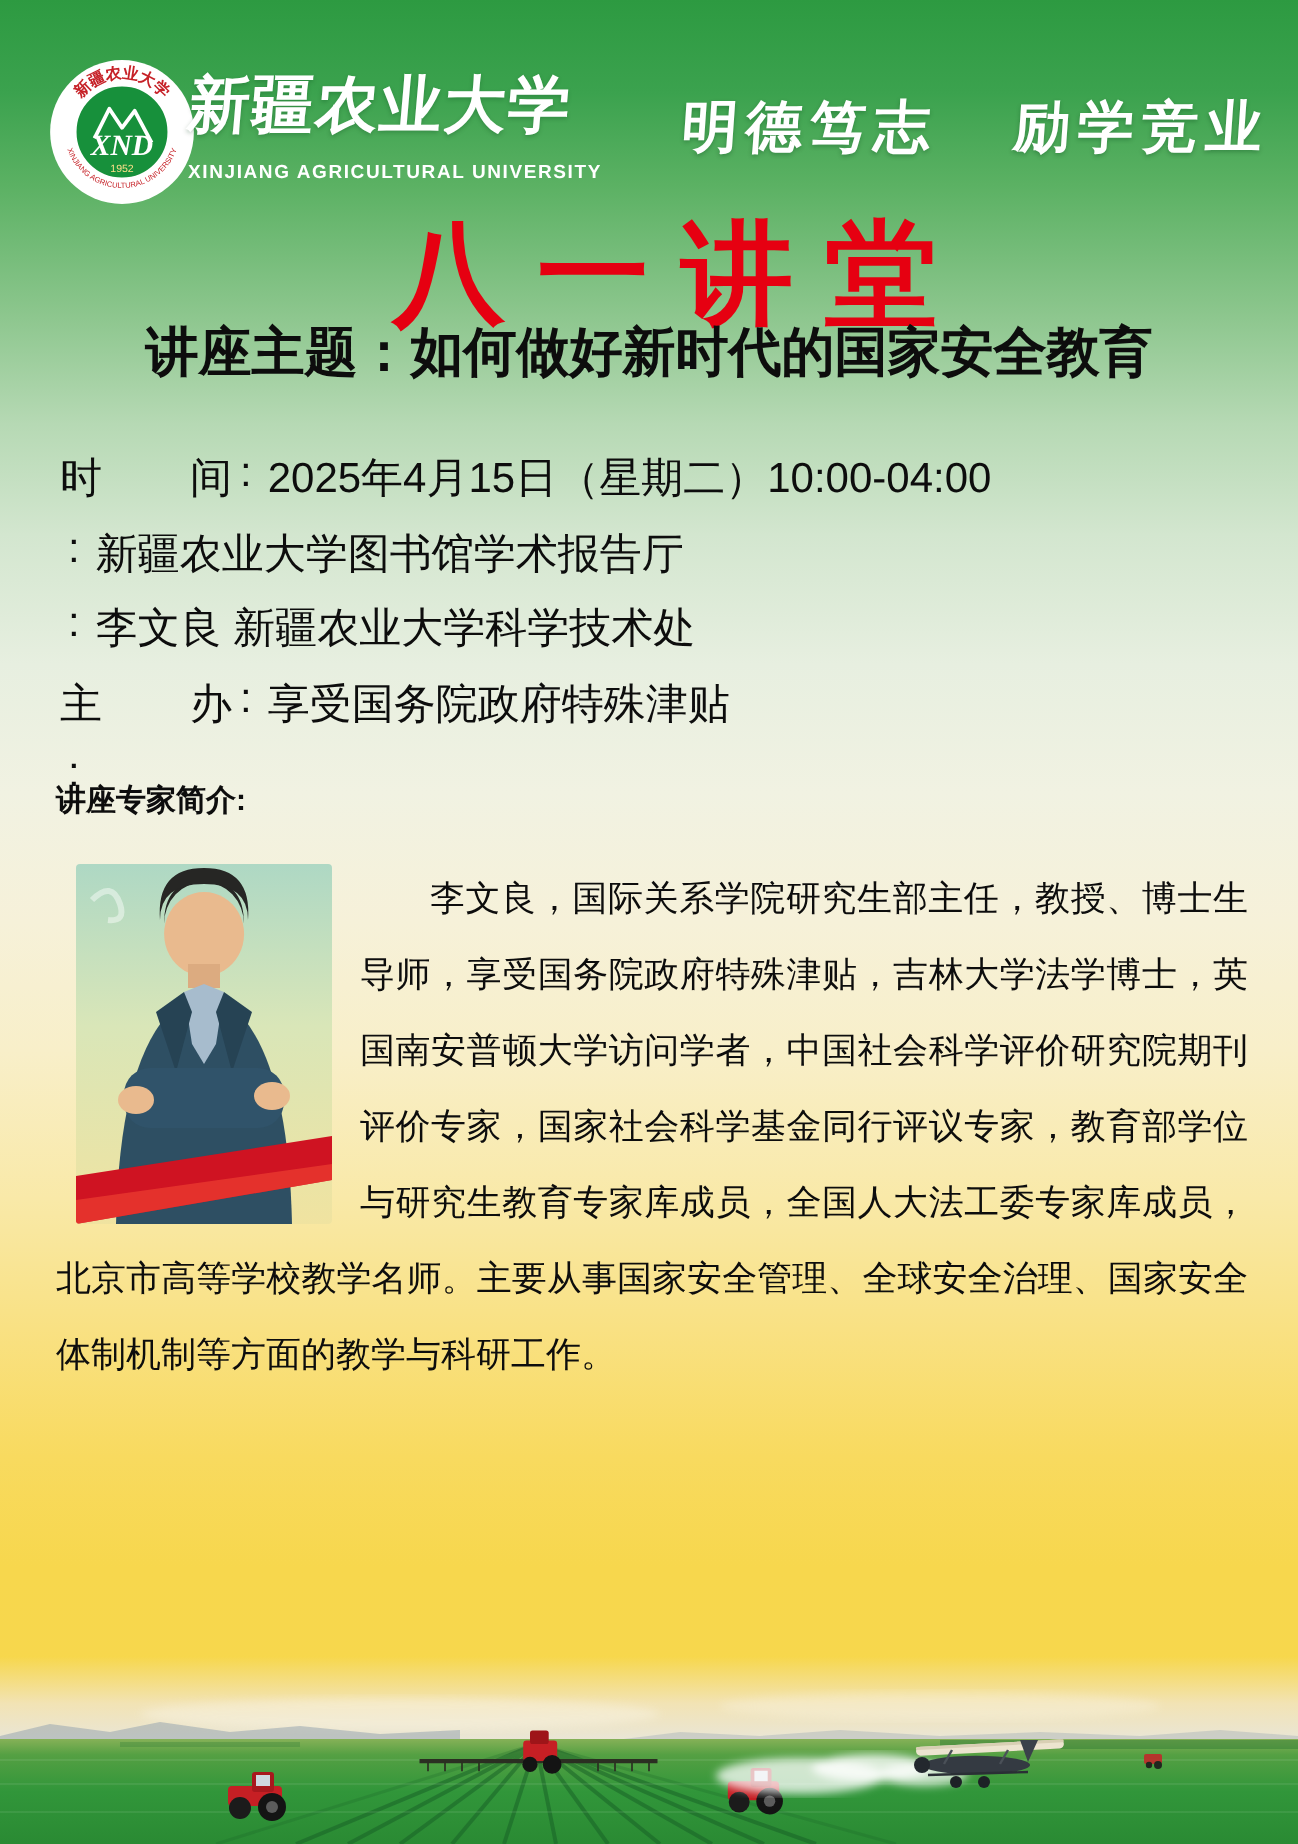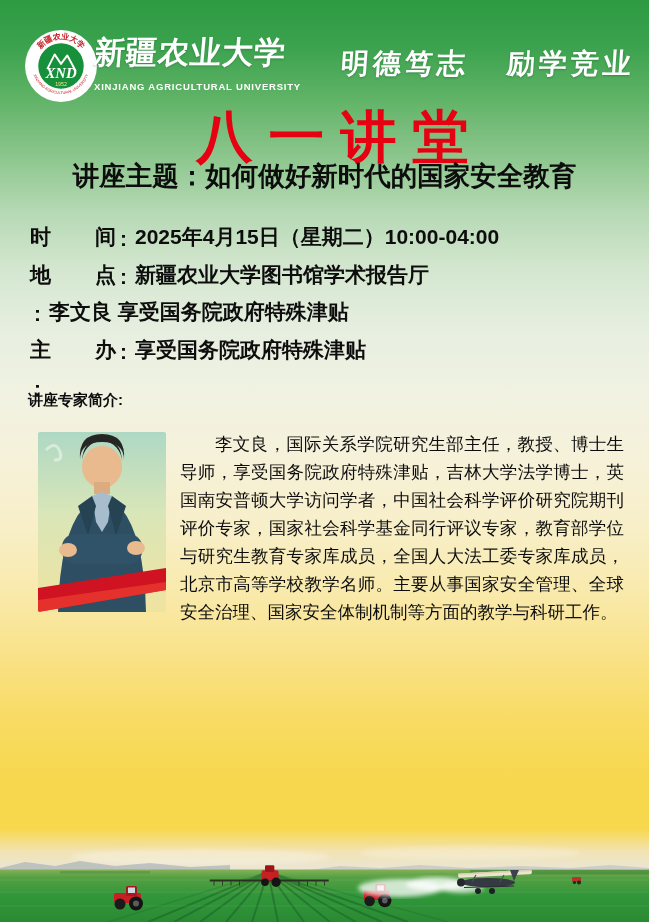--- a/index.html
+++ b/index.html
@@ -27,31 +27,31 @@
   .motto .gap{display:inline-block;width:38px;}
   
   .title{position:absolute;top:84px;left:0;width:100%;margin:16px;text-align:center;
          font-family:"Liberation Serif", serif;
          font-size:56px;font-weight:900;color:#e60011;
          letter-spacing:16px;white-space:nowrap;}
   .subject{position:absolute;top:158px;left:0;width:100%;margin:0;text-align:center;
          font-size:26.5px;font-weight:900;color:#0d0d0d;white-space:nowrap;}
   
   .details{position:absolute;left:30px;top:225px;width:600px;color:#0d0d0d;}
-  .row{display:flex;align-items:flex-end;height:26px;margin-bottom:11.5px;
-       font-size:21px;font-weight:bold;white-space:nowrap;}
+  .row{display:flex;align-items:flex-start;height:26px;margin-bottom:11.5px;
+       font-size:21px;font-weight:normal;white-space:nowrap;}
   .row .lbl{display:inline-block;width:86px;text-align:justify;text-align-last:justify;}
   .row .colon{margin:0 8px 0 4px;}
   
   .section-label{position:absolute;left:28px;top:391px;font-size:15px;
                  font-weight:bold;color:#0d0d0d;}
   .bio-block{position:absolute;left:28px;top:430px;width:596px;}
   .photo{float:left;width:128px;height:180px;margin:2px 14px 0 10px;
          border-radius:2px;overflow:hidden;display:block;}
-  .bio{margin:0;font-size:17.5px;line-height:28px;color:#0d0d0d;
+  .bio{margin:0;font-size:17.5px;line-height:38px;color:#0d0d0d;
        text-align:justify;text-indent:2em;font-weight:500;}
   
   .scene{position:absolute;left:0;bottom:0;width:649px;height:94px;}
 </style>
 </head>
 <body>
 
 <div class="poster">
 
   <div class="logo-wrap">
@@ -88,27 +88,26 @@
 
   <h2 class="subject">讲座主题：如何做好新时代的国家安全教育</h2>
 
   <div class="details">
     <div class="row">
       <span class="lbl">时间</span>
       <span class="colon">:</span>
       <span class="val">2025年4月15日（星期二）10:00-04:00</span>
     </div>
     <div class="row">
-      <span class="lbl">地点</span>
       <span class="colon">:</span>
       <span class="val">新疆农业大学图书馆学术报告厅</span>
     </div>
     <div class="row">
       <span class="colon">:</span>
-      <span class="val">李文良  享受国务院政府特殊津贴</span>
+      <span class="val">李文良  新疆农业大学科学技术处</span>
     </div>
     <div class="row">
       <span class="lbl">主办</span>
       <span class="colon">:</span>
       <span class="val">享受国务院政府特殊津贴</span>
     </div>
     <div class="row">
       <span class="colon">:</span>
     </div>
   </div>

